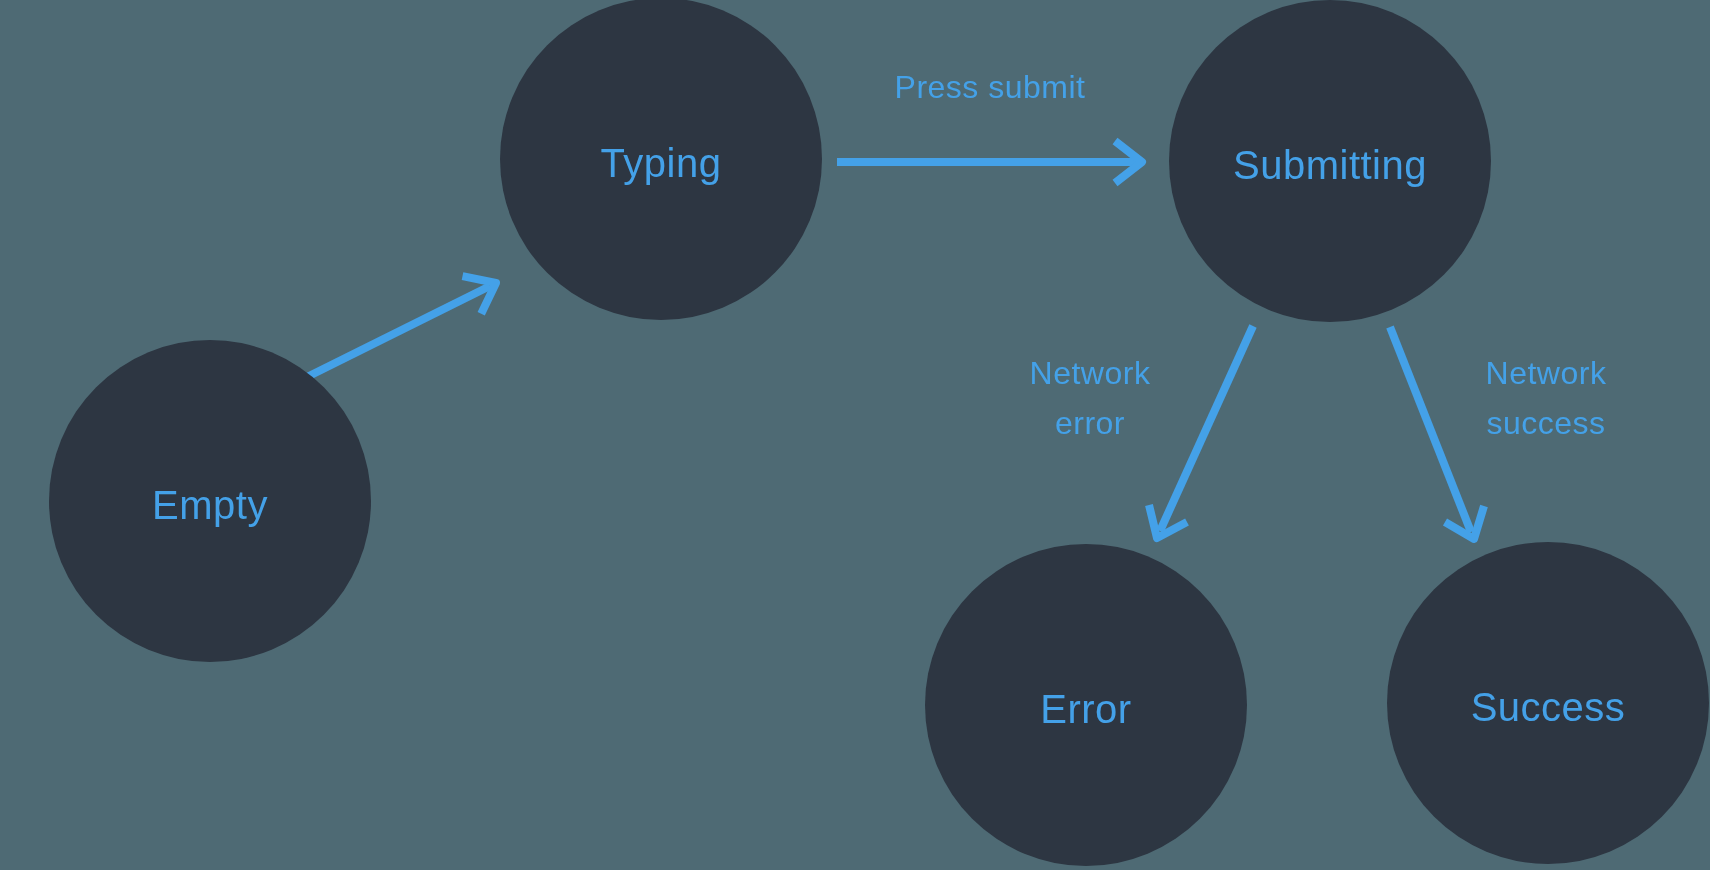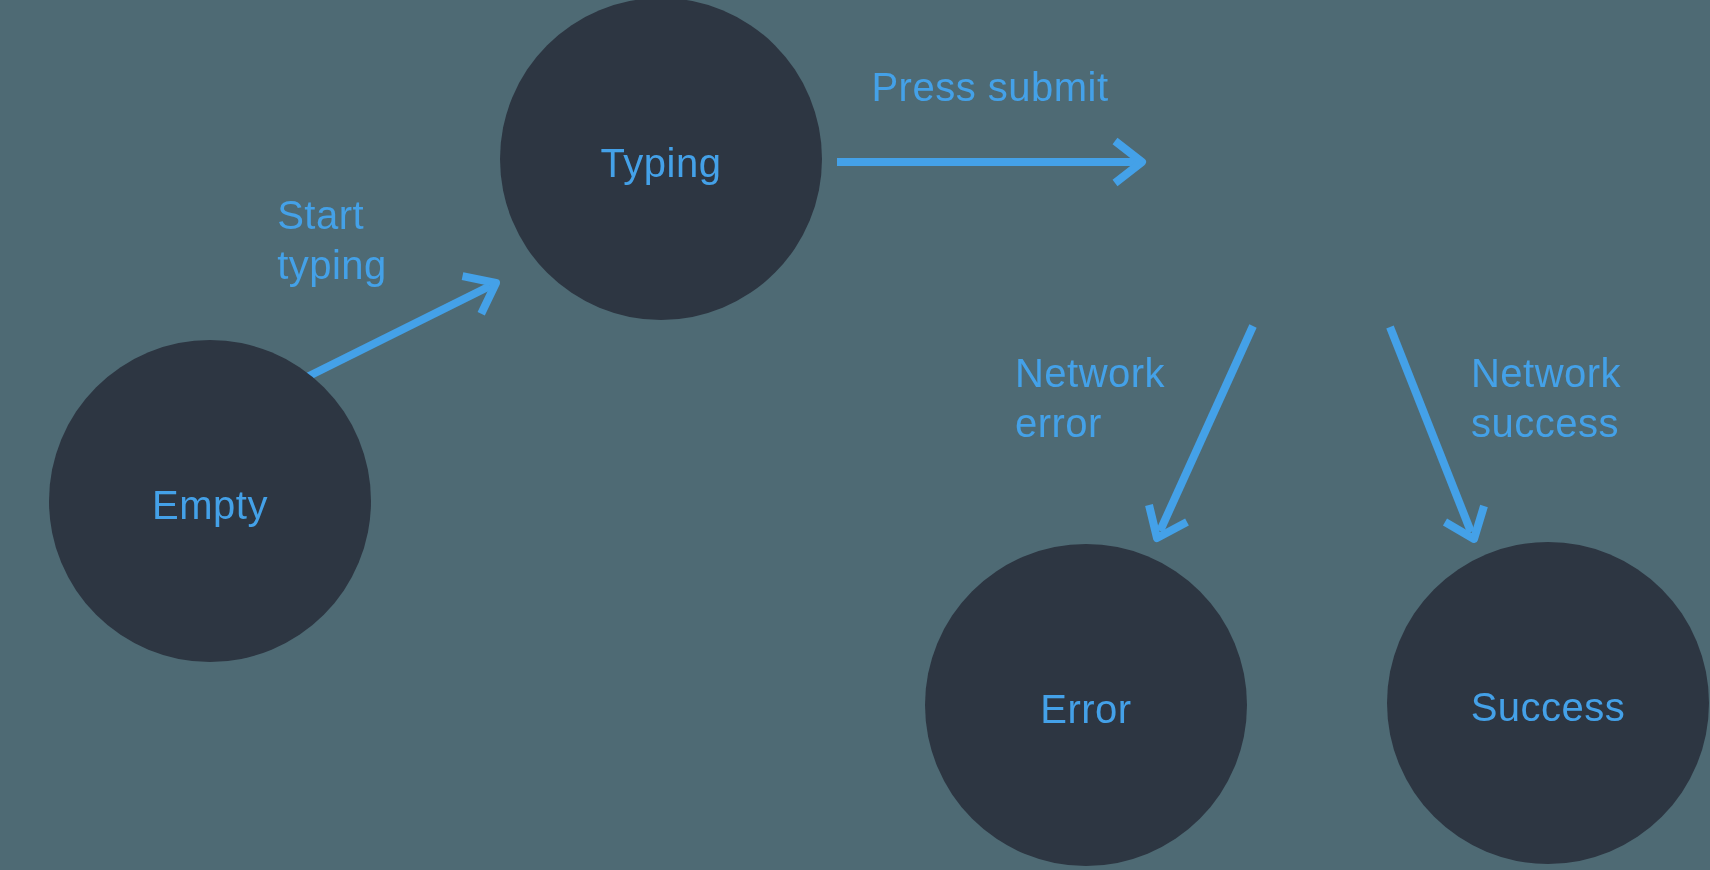--- a/index.html
+++ b/index.html
@@ -41,23 +41,23 @@
   }
   .node-label {
     color: var(--accent);
     font-size: 40px;
     letter-spacing: 0.5px;
     transform: translateY(4px);
   }
   .edge-label {
     position: absolute;
     color: var(--accent);
-    font-size: 40px;
+    font-size: 32px;
     line-height: 50px;
-    text-align: left;
+    text-align: center;
     white-space: pre-line;
     transform: translateX(-50%);
     letter-spacing: 0.5px;
   }
   #lbl-start-typing   { left: 332px;  top: 190px; }
   #lbl-press-submit   { left: 990px;  top: 62px;  }
   #lbl-network-error  { left: 1090px; top: 348px; }
   #lbl-network-success{ left: 1546px; top: 348px; }
 
   #node-empty      { left: 1px;    top: 340px; margin-left: 48px; }
@@ -91,30 +91,31 @@
   </svg>
 
   <div class="node" id="node-empty">
     <span class="node-label">Empty</span>
   </div>
 
   <div class="node" id="node-typing">
     <span class="node-label">Typing</span>
   </div>
 
+  <div class="node" id="node-submitting">
+    <span class="node-label">Submitting</span>
+  </div>
 
   <div class="node" id="node-error">
     <span class="node-label">Error</span>
   </div>
 
   <div class="node" id="node-success">
     <span class="node-label">Success</span>
   </div>
 
-  <div class="edge-label" id="lbl-start-typing">Start
-typing</div>
   <div class="edge-label" id="lbl-press-submit">Press submit</div>
   <div class="edge-label" id="lbl-network-error">Network
 error</div>
   <div class="edge-label" id="lbl-network-success">Network
 success</div>
 
 </div>
 
 </body></html>

